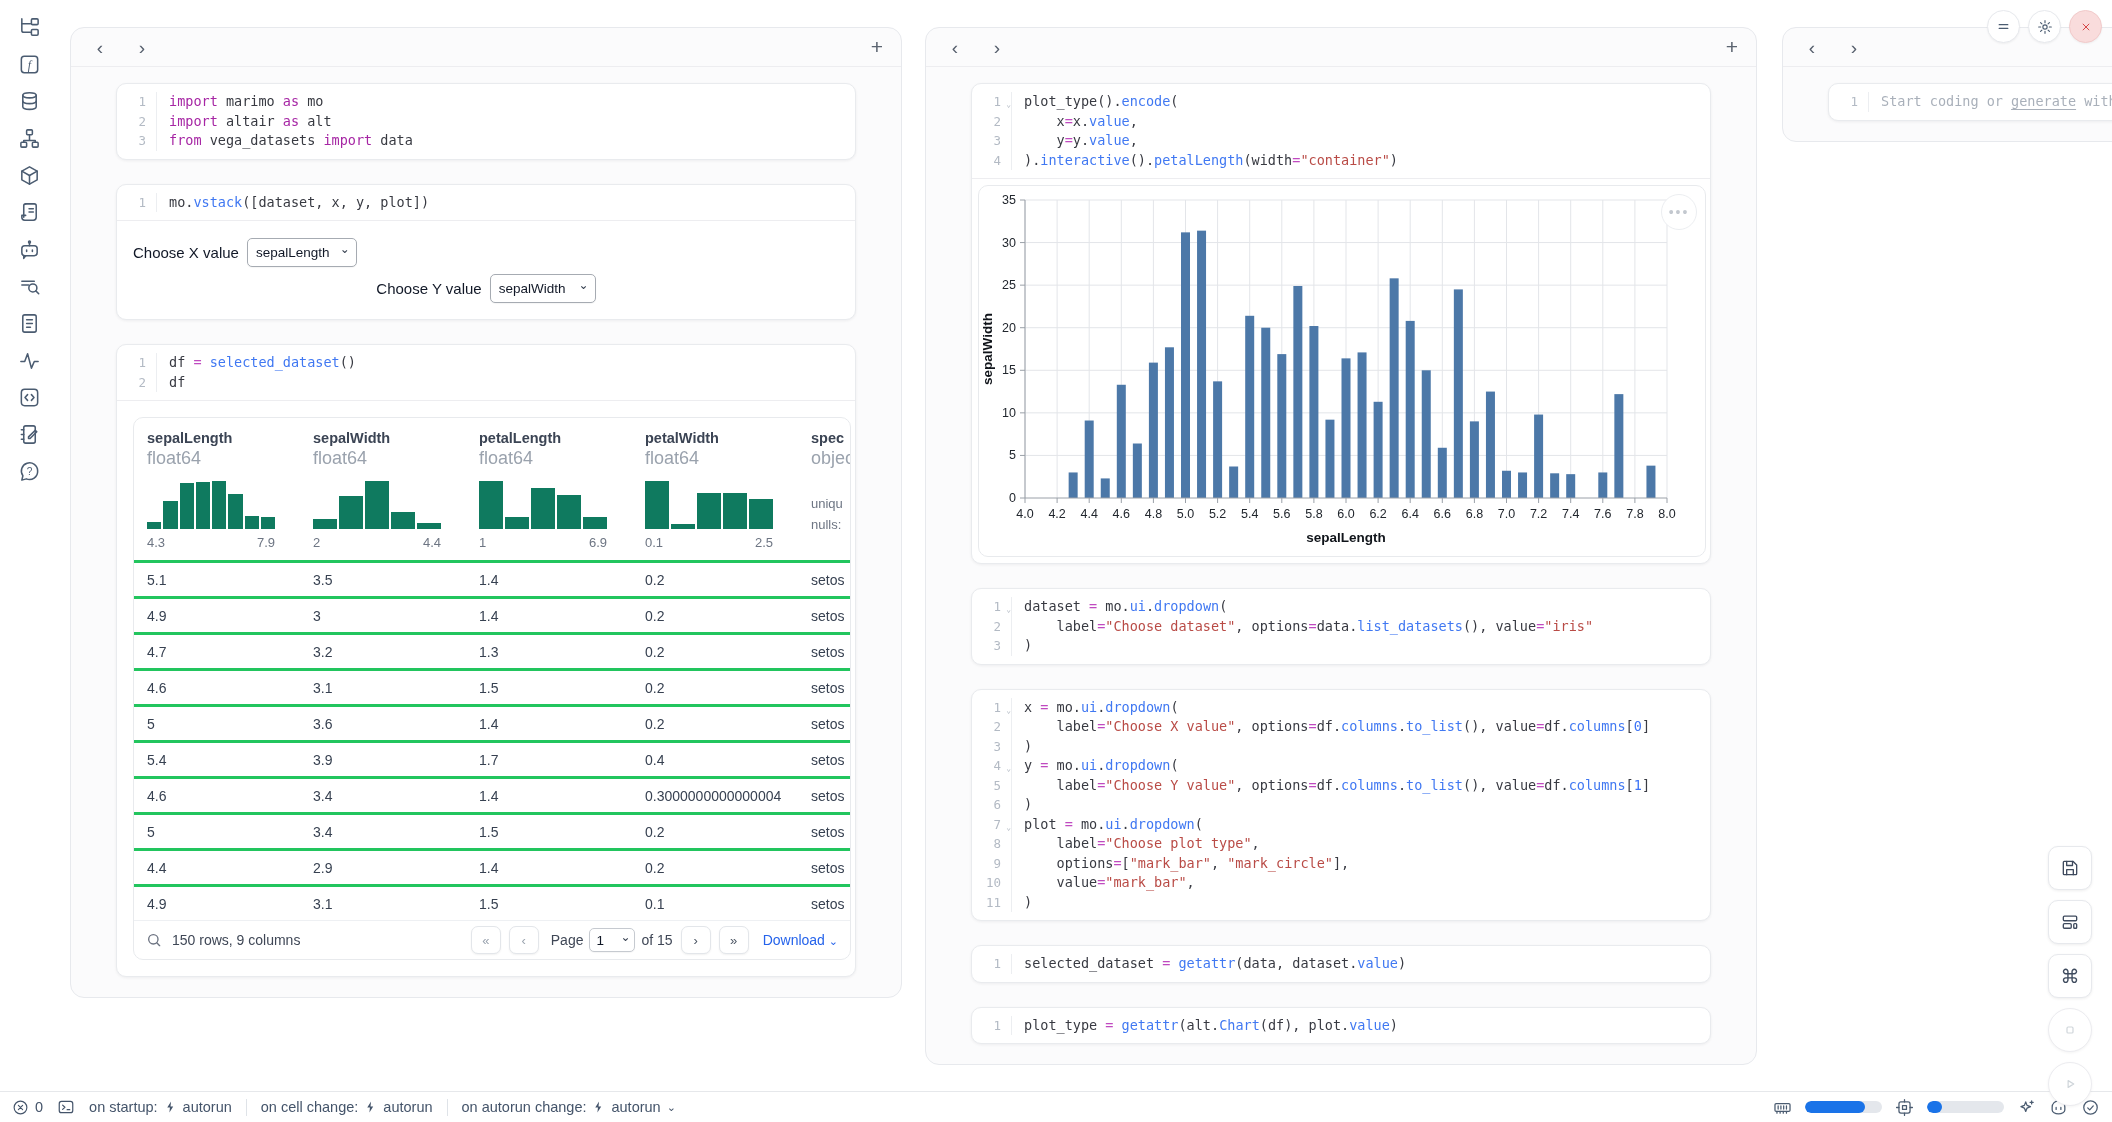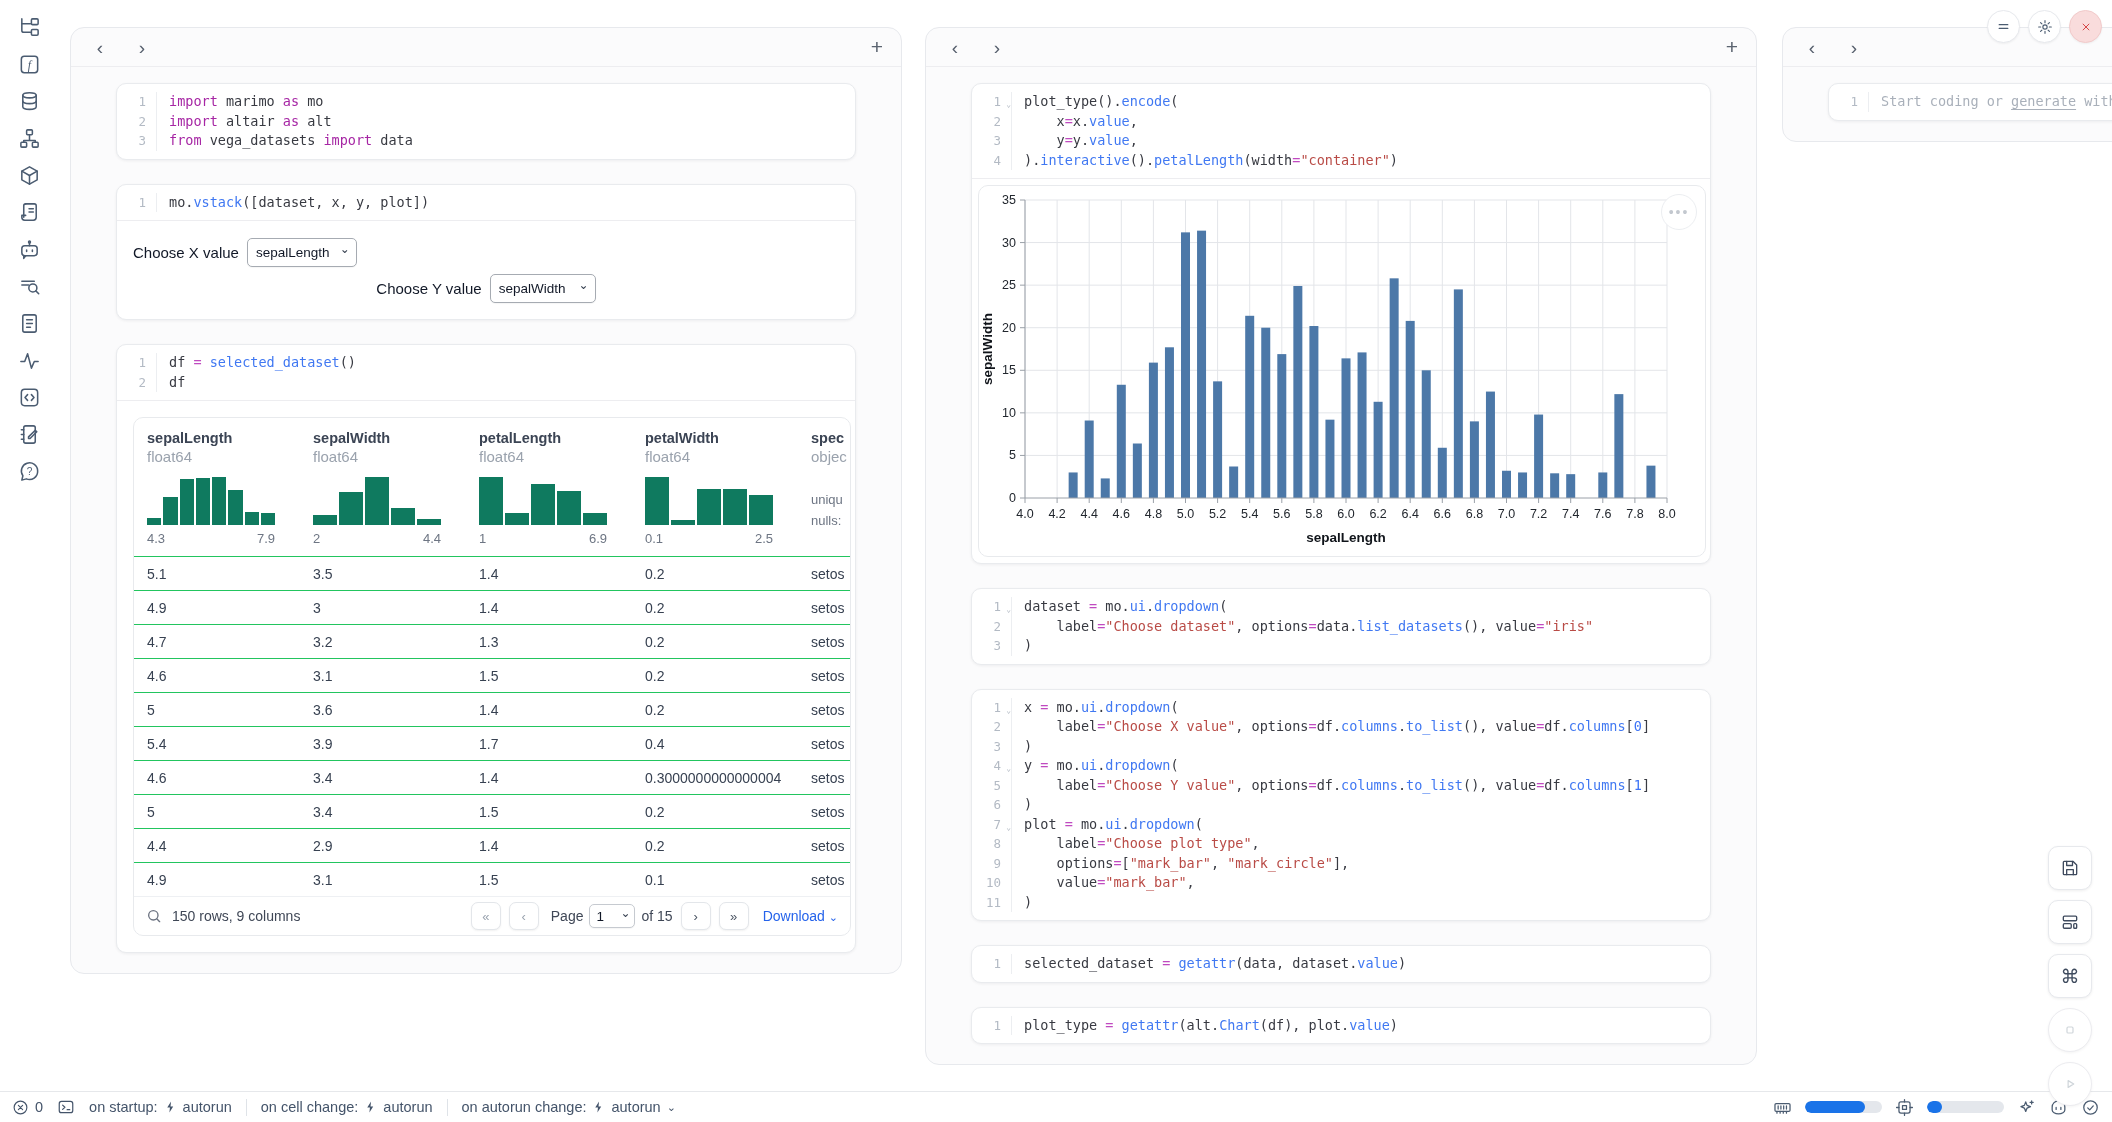--- a/index.html
+++ b/index.html
@@ -39,26 +39,26 @@
   .sel-wrap:after{content:"⌄";position:absolute;right:7px;top:4px;font-size:12px;color:#374151;pointer-events:none;}
   select{appearance:none;-webkit-appearance:none;font-family:"Liberation Sans",sans-serif;font-size:13.5px;
          color:#111827;border:1px solid #a6abb2;border-radius:5px;background:#fff;height:29px;
          padding:0 20px 0 8px;width:100%;box-shadow:0 1px 1px rgba(0,0,0,.04);}
   
   .output-table{padding:16px;}
   .table-box{border:1px solid #e8eaed;border-radius:10px;overflow:hidden;width:716px;background:#fff;}
   .thead{display:flex;padding:12px 0 10px;}
   .tcol{width:166px;flex:0 0 166px;padding-left:13px;box-sizing:border-box;overflow:hidden;}
   .cname{font-weight:bold;font-size:14.5px;color:#3b4454;white-space:nowrap;}
-  .ctype{font-size:15px;color:#9aa2ad;margin-top:2px;white-space:nowrap;}
+  .ctype{font-size:18px;color:#9aa2ad;margin-top:2px;white-space:nowrap;}
   .hist{margin-top:12px;height:48px;width:128px;display:flex;align-items:flex-end;gap:2px;}
   .hist .bar{background:#0f7a5f;}
   .range{width:128px;display:flex;justify-content:space-between;font-size:13px;color:#6d7583;margin-top:6px;}
   .stats{font-size:13px;color:#6d7583;margin-top:24px;line-height:21px;white-space:nowrap;}
-  .trow{display:flex;height:33px;align-items:center;border-top:1px solid #22c55e;font-size:14px;color:#374151;}
+  .trow{display:flex;height:33px;align-items:center;border-top:3px solid #22c55e;font-size:14px;color:#374151;}
   .tcell{width:166px;flex:0 0 166px;padding-left:13px;box-sizing:border-box;white-space:nowrap;overflow:hidden;}
   .tfoot{display:flex;align-items:center;height:38px;border-top:1px solid #eef0f3;padding:0 12px;font-size:14px;color:#3f4756;}
   .tfoot .search-ic{margin-right:10px;color:#6b7280;}
   .tfoot .spacer{flex:1;}
   .pgbtn{width:28px;height:26px;border:1px solid #e3e6ea;border-radius:7px;background:#fff;
          box-shadow:0 1px 2px rgba(0,0,0,.06);display:flex;align-items:center;justify-content:center;
          color:#4b5563;font-size:13px;margin-left:8px;cursor:pointer;}
   .pgbtn.disabled{color:#9aa3af;}
   .pg-label{margin-left:12px;margin-right:6px;}
   .pg-select{width:46px;margin-right:6px;}

